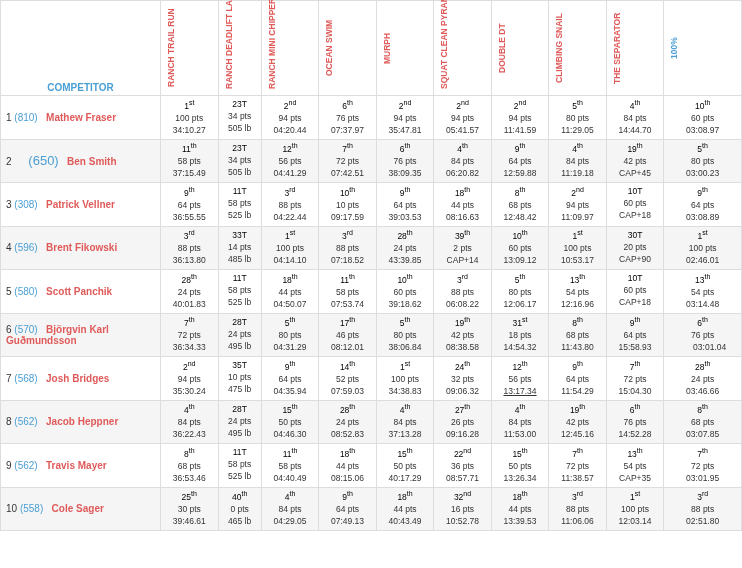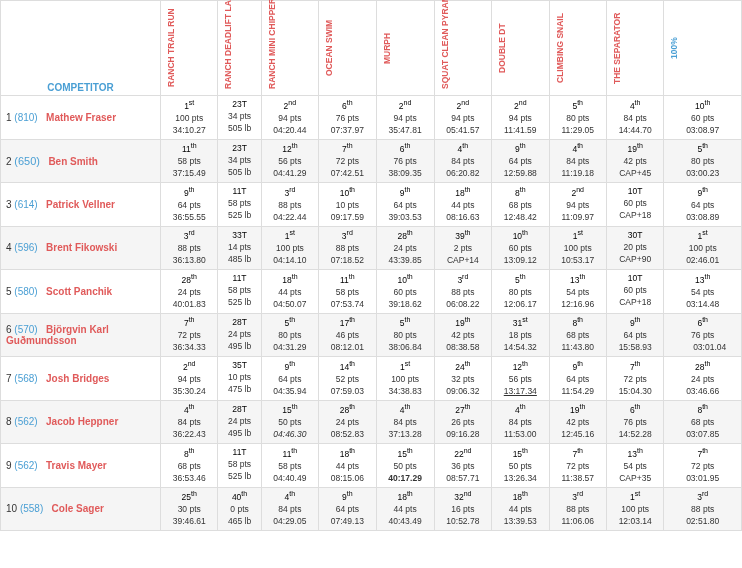--- a/index.html
+++ b/index.html
@@ -157,21 +157,21 @@
     </td>
         <td class="event-cell">
       <span>10<sup style="font-size:7px;">th</sup></span><br>
       <span style="color:#333;">60 pts</span><br>
       <span style="color:#333;">03:08.97</span>
     </td>
       </tr>
       <tr class="row-even">
         <td class="competitor-cell">
     <span style="color:#333;font-size:10px;">2</span>
-    <span style="color:#4a9fd4;font-size:11px;"> (650)</span>
+    <span style="color:#4a9fd4;font-size:13px;margin-left:14px;"> (650)</span>
     &nbsp;
     <span style="color:#e05a5a;font-weight:bold;font-size:10px;">Ben Smith</span>
   </td>
         <td class="event-cell">
       <span>11<sup style="font-size:7px;">th</sup></span><br>
       <span style="color:#333;">58 pts</span><br>
       <span style="color:#333;">37:15.49</span>
     </td>
         <td class="event-cell">
       <span>23T</span><br>
@@ -215,21 +215,21 @@
     </td>
         <td class="event-cell">
       <span>5<sup style="font-size:7px;">th</sup></span><br>
       <span style="color:#333;">80 pts</span><br>
       <span style="color:#333;">03:00.23</span>
     </td>
       </tr>
       <tr class="row-odd">
         <td class="competitor-cell">
     <span style="color:#333;font-size:10px;">3</span>
-    <span style="color:#4a9fd4;font-size:10px;"> (614)</span>
+    <span style="color:#4a9fd4;font-size:10px;"> (308)</span>
     &nbsp;
     <span style="color:#e05a5a;font-weight:bold;font-size:10px;">Patrick Vellner</span>
   </td>
         <td class="event-cell">
       <span>9<sup style="font-size:7px;">th</sup></span><br>
       <span style="color:#333;">64 pts</span><br>
       <span style="color:#333;">36:55.55</span>
     </td>
         <td class="event-cell">
       <span>11T</span><br>
@@ -522,21 +522,21 @@
       <span style="color:#333;">36:22.43</span>
     </td>
         <td class="event-cell">
       <span>28T</span><br>
       <span style="color:#333;">24 pts</span><br>
       <span style="color:#333;">495 lb</span>
     </td>
         <td class="event-cell">
       <span>15<sup style="font-size:7px;">th</sup></span><br>
       <span style="color:#333;">50 pts</span><br>
-      <span style="color:#333;font-style:italic;">04:46.30</span>
+      <span style="color:#333;">04:46.30</span>
     </td>
         <td class="event-cell">
       <span>28<sup style="font-size:7px;">th</sup></span><br>
       <span style="color:#333;">24 pts</span><br>
       <span style="color:#333;">08:52.83</span>
     </td>
         <td class="event-cell">
       <span>4<sup style="font-size:7px;">th</sup></span><br>
       <span style="color:#333;">84 pts</span><br>
       <span style="color:#333;">37:13.28</span>
@@ -590,21 +590,21 @@
       <span style="color:#333;">04:40.49</span>
     </td>
         <td class="event-cell">
       <span>18<sup style="font-size:7px;">th</sup></span><br>
       <span style="color:#333;">44 pts</span><br>
       <span style="color:#333;">08:15.06</span>
     </td>
         <td class="event-cell">
       <span>15<sup style="font-size:7px;">th</sup></span><br>
       <span style="color:#333;">50 pts</span><br>
-      <span style="color:#333;font-weight:bold;">40:17.29</span>
+      <span style="color:#333;">40:17.29</span>
     </td>
         <td class="event-cell">
       <span>22<sup style="font-size:7px;">nd</sup></span><br>
       <span style="color:#333;">36 pts</span><br>
       <span style="color:#333;">08:57.71</span>
     </td>
         <td class="event-cell">
       <span>15<sup style="font-size:7px;">th</sup></span><br>
       <span style="color:#333;">50 pts</span><br>
       <span style="color:#333;">13:26.34</span>

